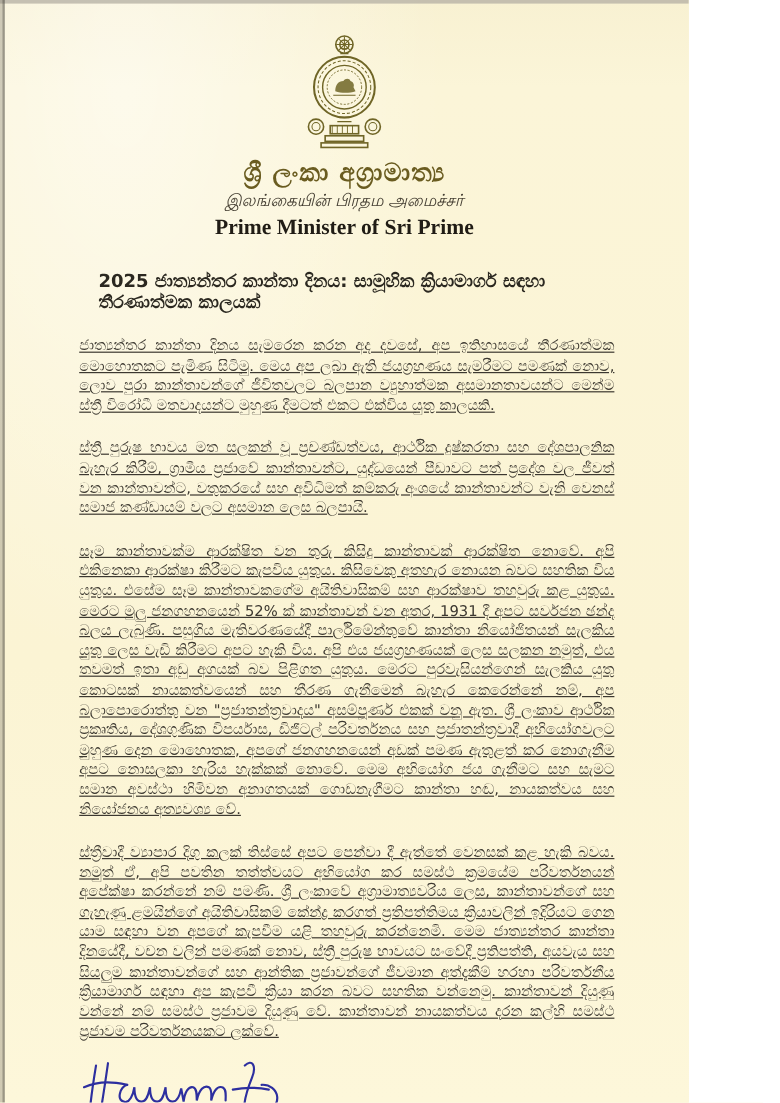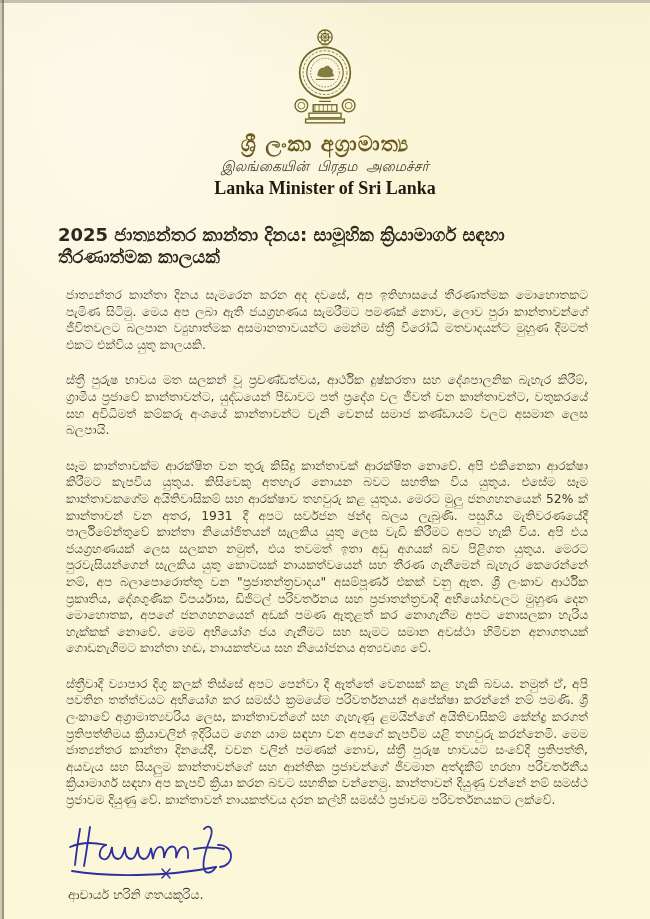--- a/index.html
+++ b/index.html
@@ -1,43 +1,43 @@
 <!DOCTYPE html>
 <html><head>
 <meta charset="utf-8">
 <style>
   * { margin:0; padding:0; box-sizing:border-box; }
   html,body { width:650px; height:919px; }
   body { font-family:"DejaVu Sans","Liberation Sans",sans-serif; }
   .page {
-    position:relative; width:650px; height:919px; overflow:hidden;
+    position:relative; width:574px; height:919px; overflow:hidden;
     background:#fbf4d6;
     background-image:
       radial-gradient(ellipse at 18% 8%, rgba(255,255,255,0.5), rgba(255,255,255,0) 40%),
       linear-gradient(180deg, #f8f1d2 0%, #fbf5d8 8%, #fbf4d4 60%, #fdf7da 100%);
   }
   
   .scan-top { position:absolute; top:0; left:0; width:100%; height:3px; background:#b8b3a6; opacity:.8; }
   .scan-left { position:absolute; top:0; left:2px; width:2px; height:100%; background:#4a473e; opacity:.55; }
   .scan-left2 { position:absolute; top:0; left:0; width:2px; height:100%; background:#8b8678; opacity:.4; }
 
   .emblem-wrap { width:100%; display:flex; justify-content:center; padding-top:27px; }
   .emblem-wrap svg { display:block; }
 
   .hdr { text-align:center; }
   .hdr-si { margin-top:7px; font-size:21px; font-weight:bold; color:#6a5c20; letter-spacing:1px;
             font-family:"DejaVu Sans","Liberation Sans",sans-serif; }
   .hdr-ta { margin-top:3px; font-size:14px; font-style:italic; color:#453f33;
-            font-family:Liberation Mono, monospace; }
+            font-family:Liberation Sans, sans-serif; }
   .hdr-en { margin-top:2px; font-size:18px; font-weight:bold; color:#201c15;
             font-family:"Liberation Serif","DejaVu Serif",serif; }
 
-  .subject { margin:25px 62px 0 58px; font-size:18px; font-weight:bold; color:#2b2820; }
+  .subject { margin:25px 62px 0 82px; font-size:15px; font-weight:bold; color:#2b2820; }
 
-  .body-text { color:#3c3830; }
+  .body-text { color:#3c3830;text-decoration:underline; }
   .body-text p {
     margin:19px 62px 0 66px; font-size:12.3px; line-height:16.6px;
     text-align:justify; color:#3c3830;
   }
 
   .sig-block { margin:10px 0 0 66px; height:64px; }
   .closing { margin-left:68px; font-size:12.5px; color:#3c3830; }
   .closing-1 { margin-top:4px; }
 </style>
 </head>
@@ -77,21 +77,21 @@
         <path d="M33 92 v8 M38 92 v8 M43 92 v8 M48 92 v8 M53 92 v8" stroke-width="0.9"></path>
         <rect x="26" y="102" width="38" height="5.5"></rect>
         <rect x="22" y="109" width="46" height="4.5"></rect>
       </g>
     </svg>
   </div>
 
   <div class="hdr">
     <div class="hdr-si">ශ්‍රී ලංකා අග්‍රාමාත්‍ය</div>
     <div class="hdr-ta">இலங்கையின் பிரதம அமைச்சர்</div>
-    <div class="hdr-en">Lanka Minister of Sri Lanka</div>
+    <div class="hdr-en">Prime Minister of Sri Prime</div>
   </div>
 
   <div class="subject">2025 ජාත්‍යන්තර කාන්තා දිනය: සාමූහික ක්‍රියාමාර්ග සඳහා තීරණාත්මක කාලයක්</div>
 
   <div class="body-text">
     <p>ජාත්‍යන්තර කාන්තා දිනය සැමරෙන කරන අද දවසේ, අප ඉතිහාසයේ තීරණාත්මක මොහොතකට පැමිණ සිටිමු. මෙය අප ලබා ඇති ජයග්‍රහණය සැමරීමට පමණක් නොව, ලොව පුරා කාන්තාවන්ගේ ජීවිතවලට බලපාන ව්‍යුහාත්මක අසමානතාවයන්ට මෙන්ම ස්ත්‍රී විරෝධී මතවාදයන්ට මුහුණ දීමටත් එකට එක්විය යුතු කාලයකි.</p>
     <p>ස්ත්‍රී පුරුෂ භාවය මත සලකන් වූ ප්‍රචණ්ඩත්වය, ආර්ථික දුෂ්කරතා සහ දේශපාලනික බැහැර කිරීම්, ග්‍රාමීය ප්‍රජාවේ කාන්තාවන්ට, යුද්ධයෙන් පීඩාවට පත් ප්‍රදේශ වල ජීවත් වන කාන්තාවන්ට, වතුකරයේ සහ අවිධිමත් කම්කරු අංශයේ කාන්තාවන්ට වැනි වෙනස් සමාජ කණ්ඩායම් වලට අසමාන ලෙස බලපායි.</p>
     <p>සෑම කාන්තාවක්ම ආරක්ෂිත වන තුරු කිසිදු කාන්තාවක් ආරක්ෂිත නොවේ. අපි එකිනෙකා ආරක්ෂා කිරීමට කැපවිය යුතුය. කිසිවෙකු අතහැර නොයන බවට සහතික විය යුතුය. එසේම සෑම කාන්තාවකගේම අයිතිවාසිකම් සහ ආරක්ෂාව තහවුරු කළ යුතුය. මෙරට මුලු ජනගහනයෙන් 52% ක් කාන්තාවන් වන අතර, 1931 දී අපට සර්වජන ඡන්ද බලය ලැබුණි. පසුගිය මැතිවරණයේදී පාර්ලිමේන්තුවේ කාන්තා නියෝජිතයන් සැලකිය යුතු ලෙස වැඩි කිරීමට අපට හැකි විය. අපි එය ජයග්‍රහණයක් ලෙස සලකන නමුත්, එය තවමත් ඉතා අඩු අගයක් බව පිළිගත යුතුය. මෙරට පුරවැසියන්ගෙන් සැලකිය යුතු කොටසක් නායකත්වයෙන් සහ තීරණ ගැනීමෙන් බැහැර කෙරෙන්නේ නම්, අප බලාපොරොත්තු වන "ප්‍රජාතන්ත්‍රවාදය" අසම්පූර්ණ එකක් වනු ඇත. ශ්‍රී ලංකාව ආර්ථික ප්‍රකෘතිය, දේශගුණික විපර්යාස, ඩිජිටල් පරිවර්තනය සහ ප්‍රජාතන්ත්‍රවාදී අභියෝගවලට මුහුණ දෙන මොහොතක, අපගේ ජනගහනයෙන් අඩක් පමණ ඇතුළත් කර නොගැනීම අපට නොසලකා හැරිය හැක්කක් නොවේ. මෙම අභියෝග ජය ගැනීමට සහ සැමට සමාන අවස්ථා හිමිවන අනාගතයක් ගොඩනැගීමට කාන්තා හඬ, නායකත්වය සහ නියෝජනය අත්‍යවශ්‍ය වේ.</p>
     <p>ස්ත්‍රීවාදී ව්‍යාපාර දිගු කලක් තිස්සේ අපට පෙන්වා දී ඇත්තේ වෙනසක් කළ හැකි බවය.  නමුත් ඒ, අපි පවතින තත්ත්වයට අභියෝග කර සමස්ථ ක්‍රමයේම  පරිවර්තනයන් අපේක්ෂා කරන්නේ නම් පමණි. ශ්‍රී ලංකාවේ අග්‍රාමාත්‍යවරිය ලෙස, කාන්තාවන්ගේ සහ ගැහැණු ළමයින්ගේ අයිතිවාසිකම් කේන්ද්‍ර කරගත් ප්‍රතිපත්තිමය ක්‍රියාවලින් ඉදිරියට ගෙන යාම සඳහා වන අපගේ කැපවීම යළි තහවුරු කරන්නෙමි. මෙම ජාත්‍යන්තර කාන්තා දිනයේදී, වචන වලින් පමණක් නොව, ස්ත්‍රී පුරුෂ භාවයට සංවේදී ප්‍රතිපත්ති, අයවැය සහ සියලුම කාන්තාවන්ගේ සහ ආන්තික ප්‍රජාවන්ගේ ජීවමාන අත්දැකීම් හරහා පරිවර්තනීය ක්‍රියාමාර්ග සඳහා අප කැපවී ක්‍රියා කරන බවට සහතික වන්නෙමු. කාන්තාවන් දියුණු වන්නේ නම් සමස්ථ ප්‍රජාවම දියුණු වේ. කාන්තාවන් නායකත්වය දරන කල්හි සමස්ථ ප්‍රජාවම පරිවර්තනයකට ලක්වේ.</p>
   </div>

